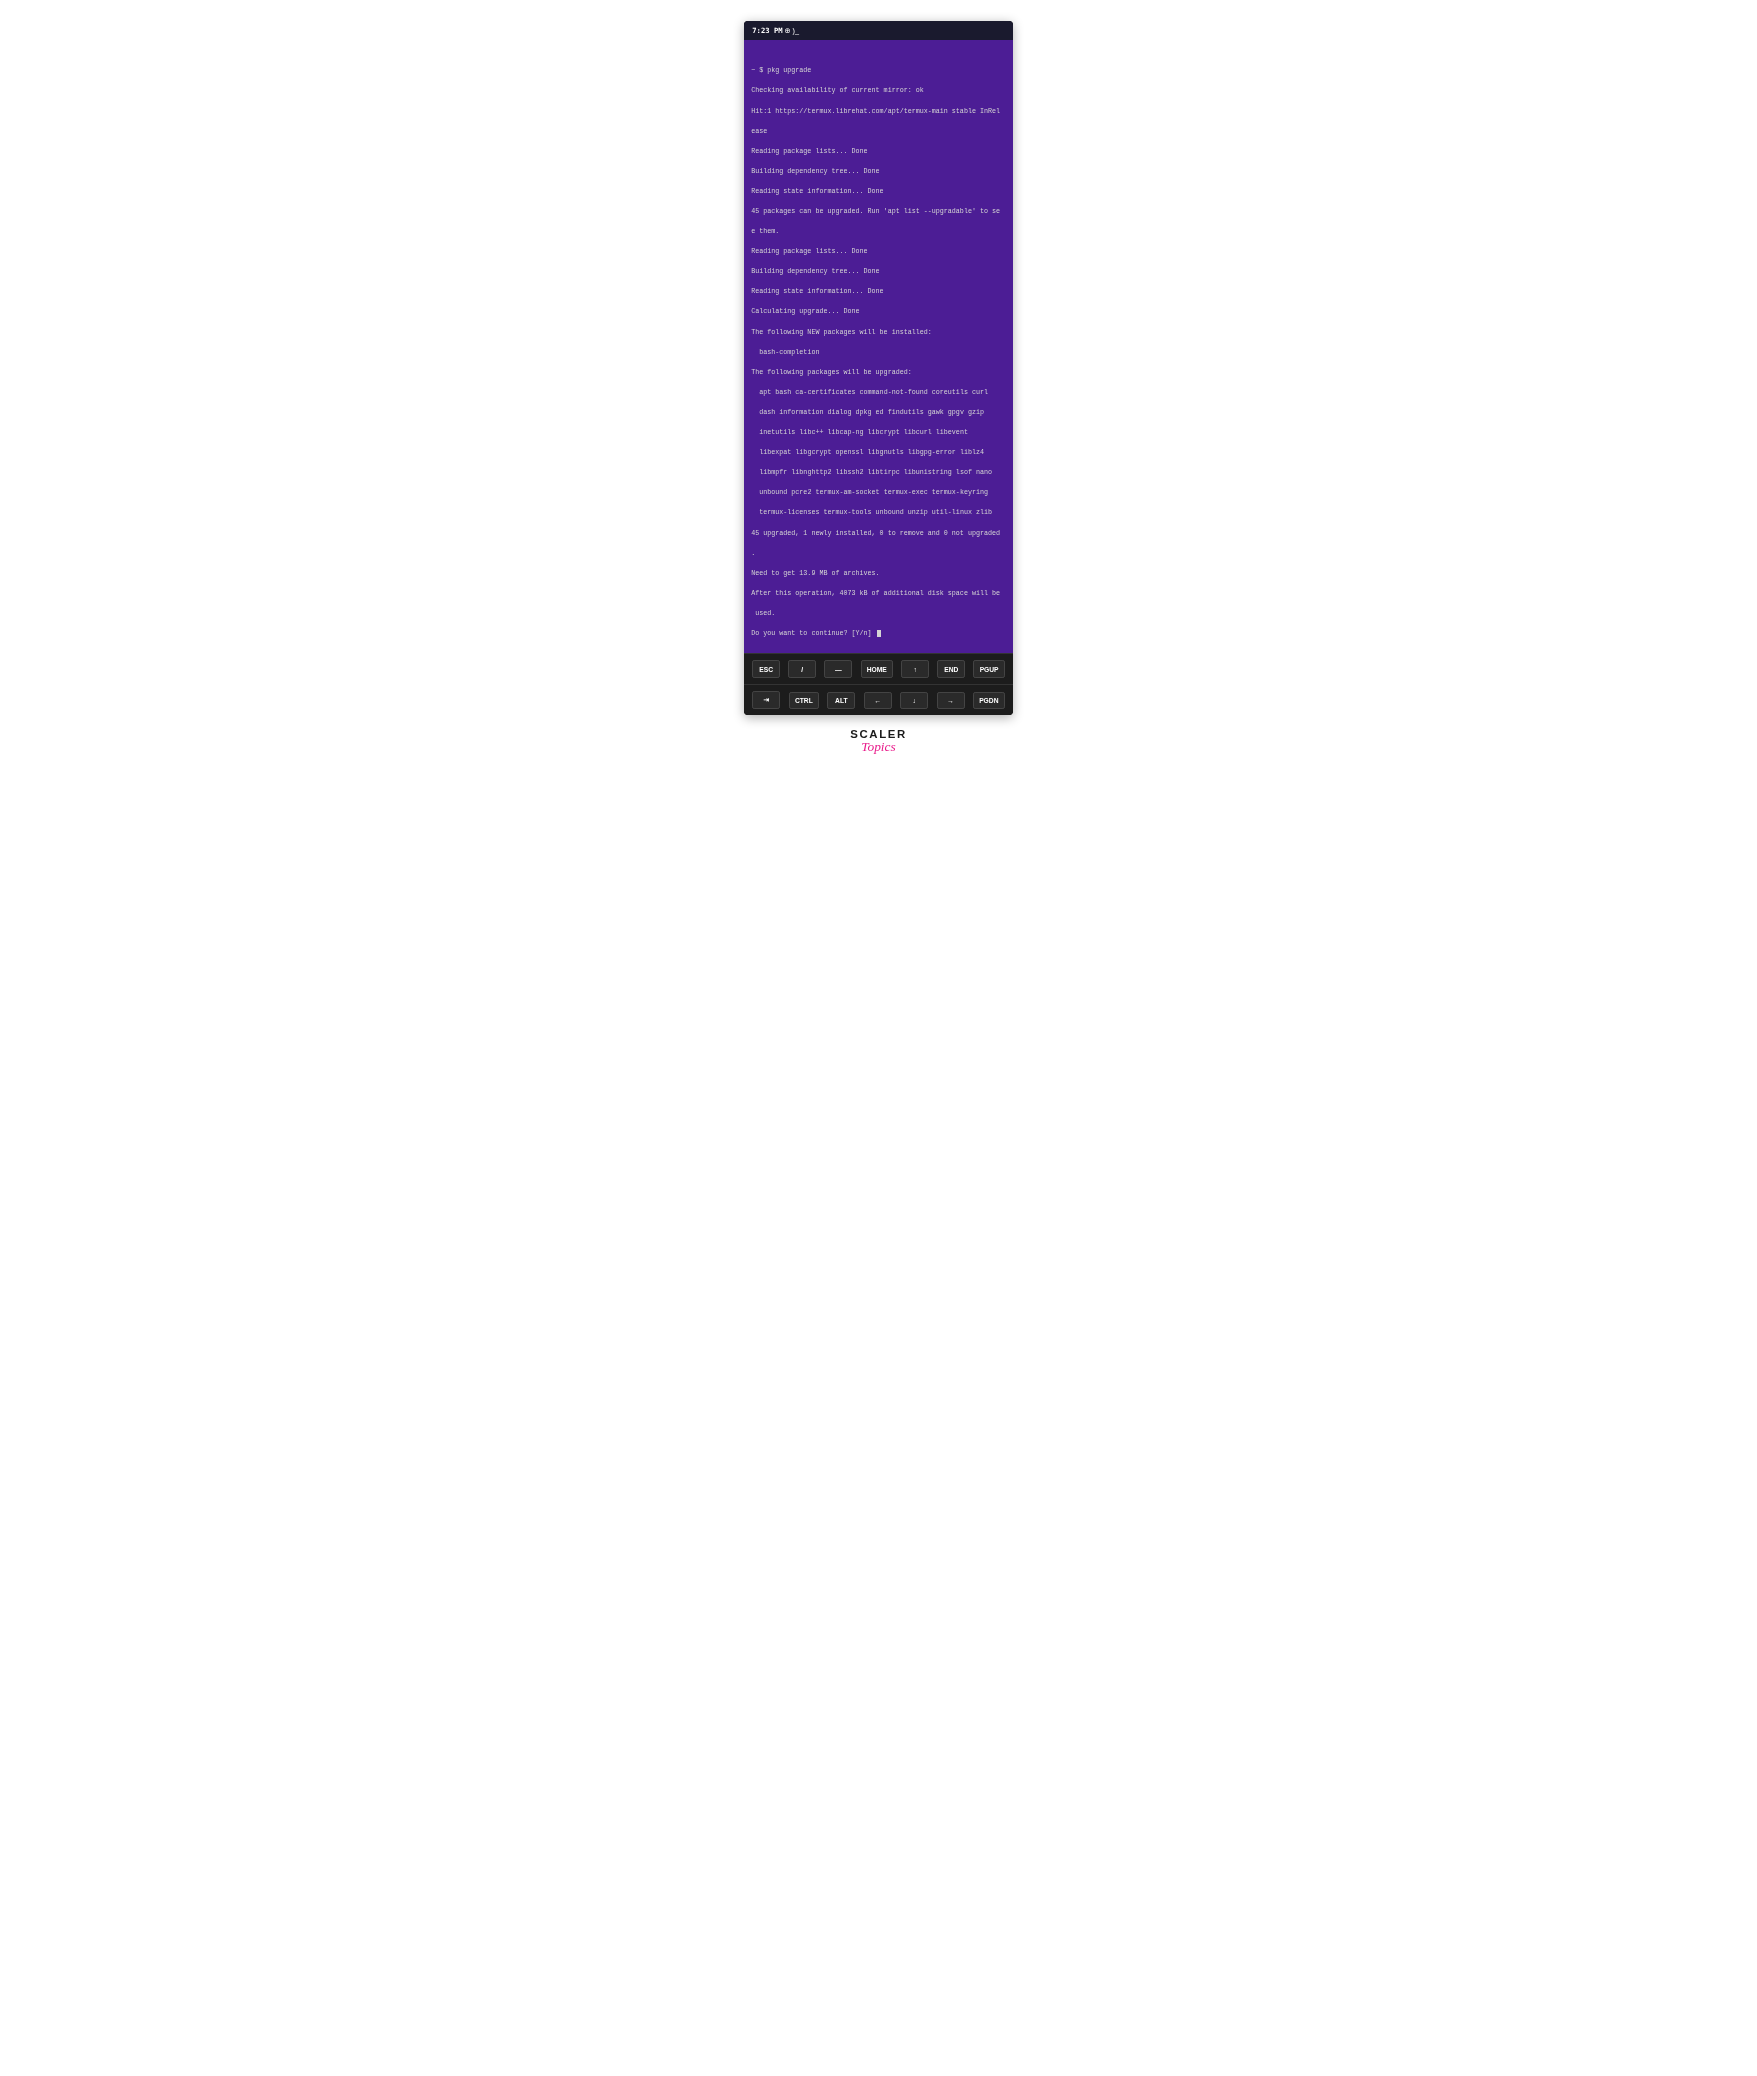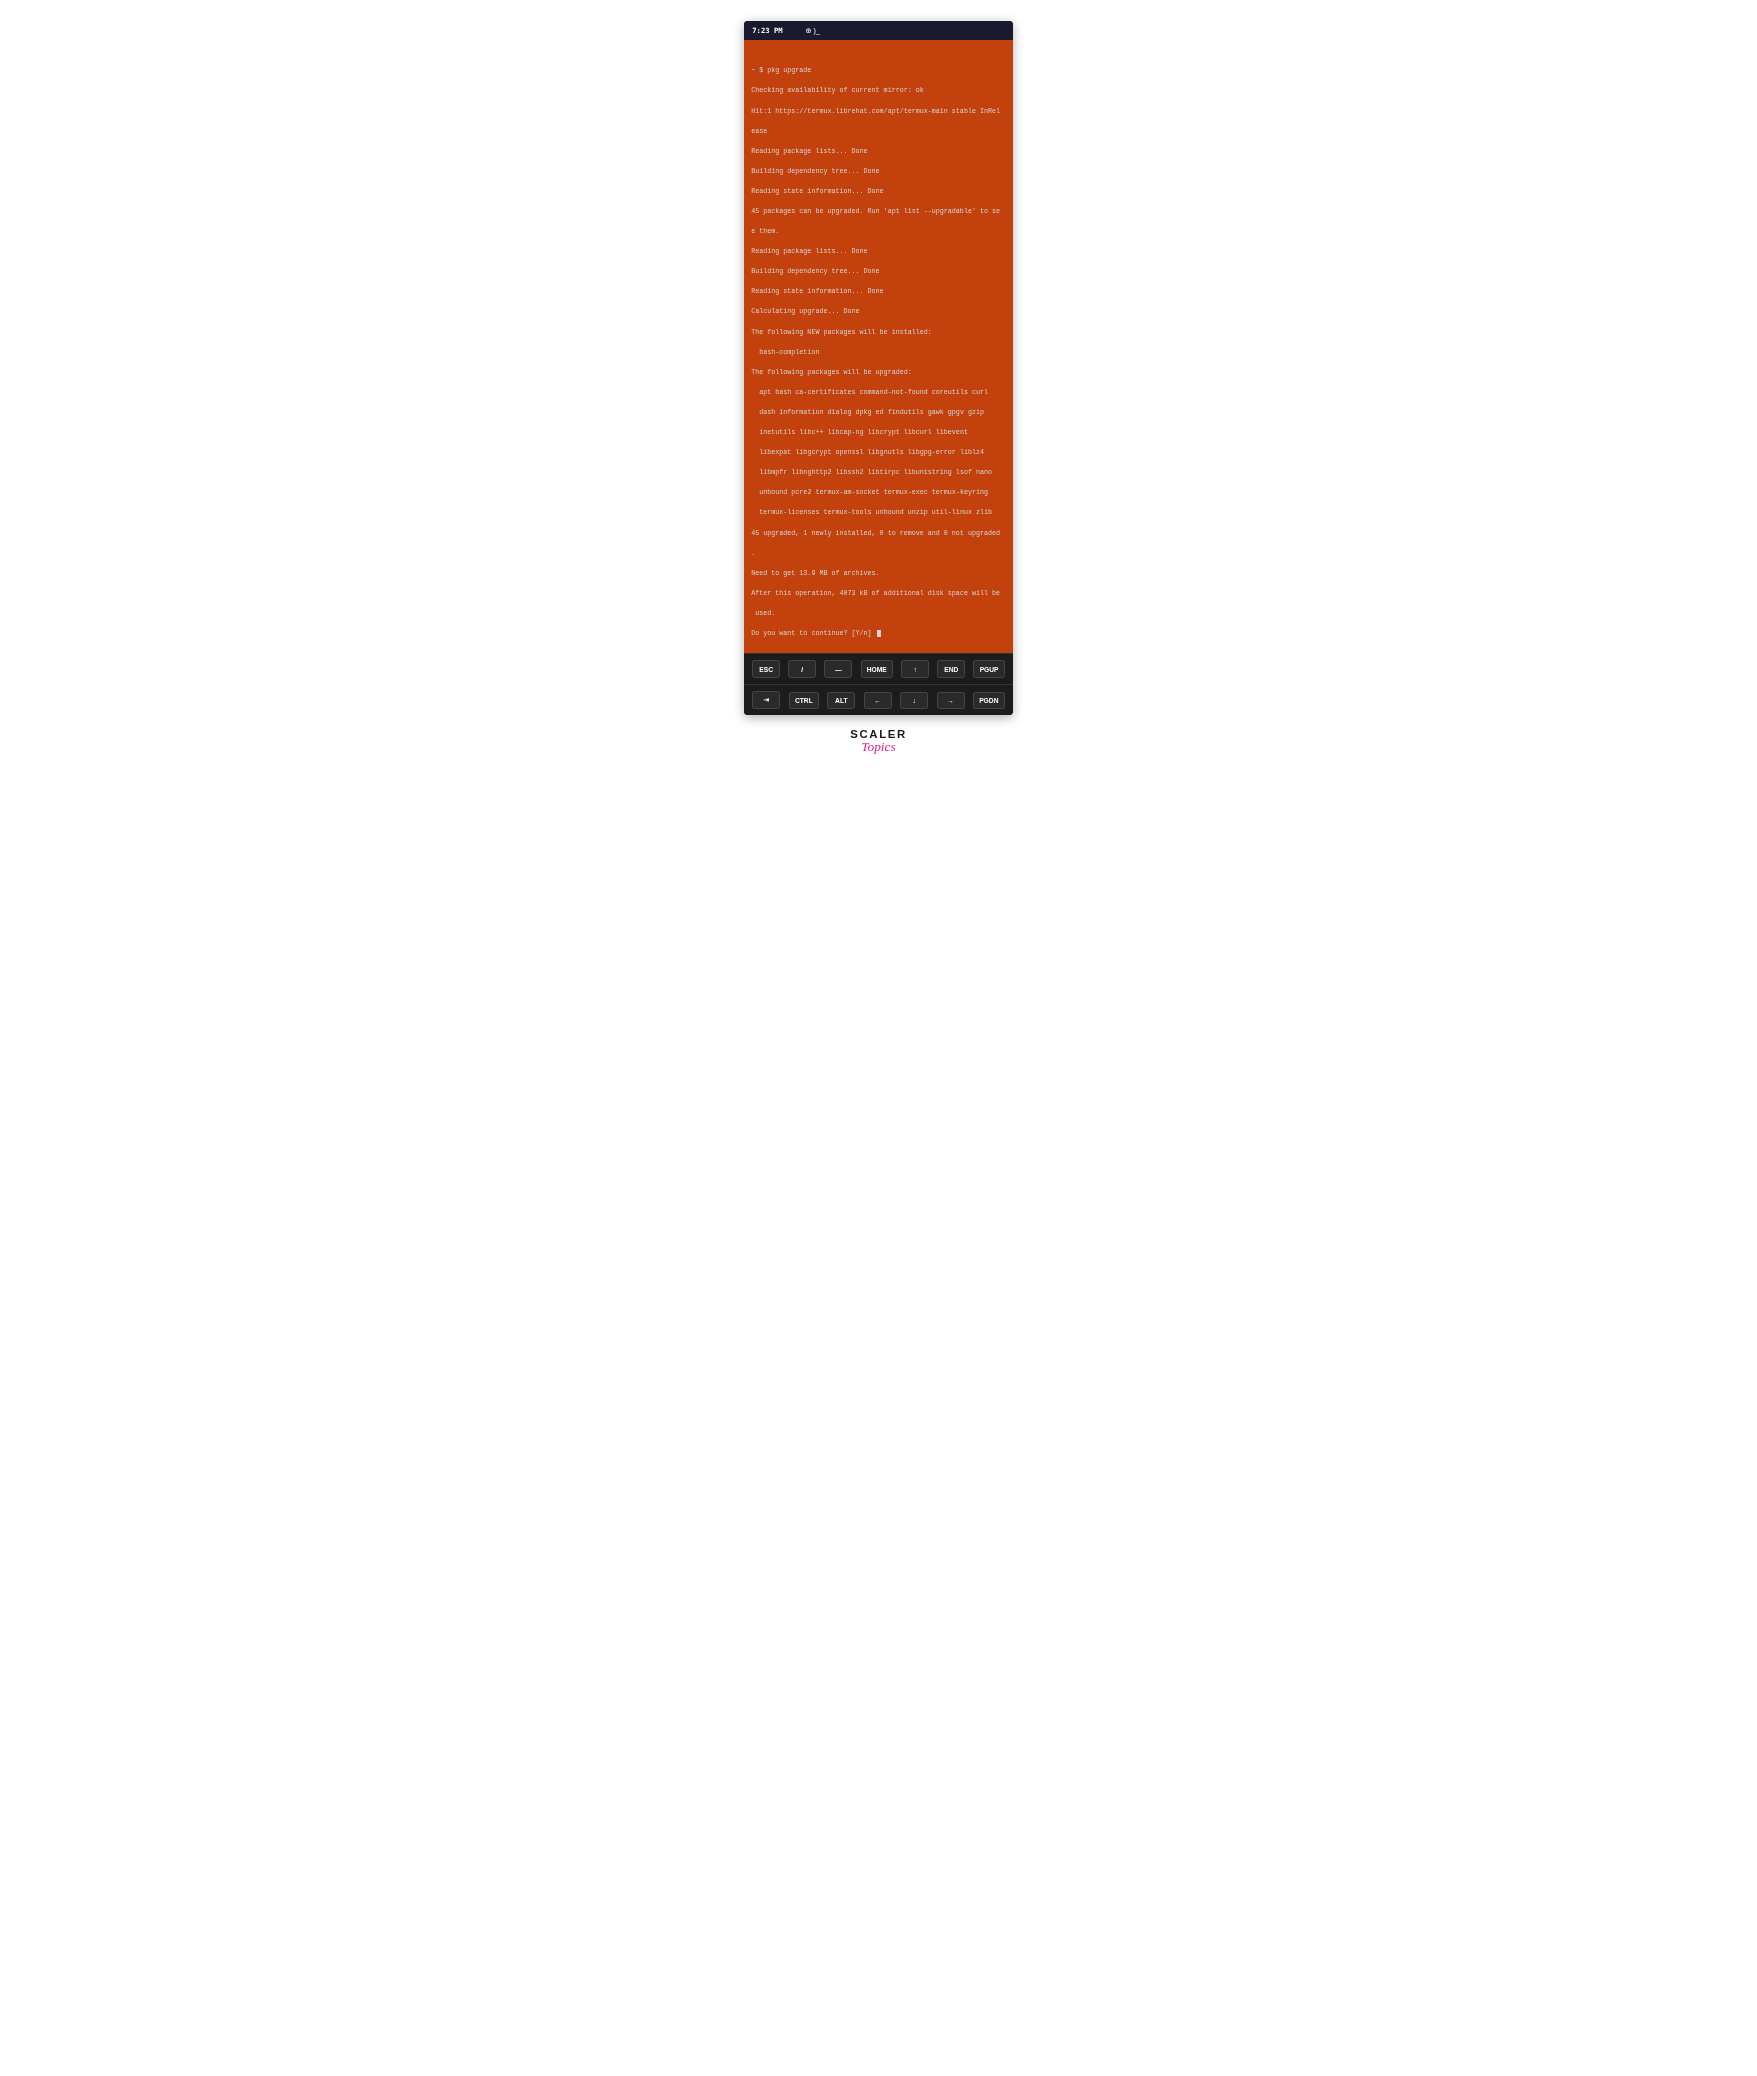--- a/index.html
+++ b/index.html
@@ -25,40 +25,40 @@
       border-radius: 4.1px;
       overflow: hidden;
       box-shadow: 0 2.1px 10.3px rgba(0,0,0,0.3);
     }
 
     .status-bar {
       background: #1a1a2e;
       display: flex;
       align-items: center;
       padding: 5.2px 8.3px;
-      gap: 23px;
+      gap: 2px;
     }
 
     .status-time {
       color: #ffffff;
       font-size: 7.2px;
       font-weight: bold;
       font-family: monospace;
     }
 
     .status-icons {
       display: flex;
       align-items: center;
       gap: 4.1px;
       color: #ffffff;
       font-size: 7.2px;
     }
 
     .terminal-body {
-      background: #c2410c;
+      background: #4c1d95;
       color: #d4d4d4;
       font-family: 'Courier New', Courier, monospace;
       font-size: 6.7px;
       line-height: 1.5;
       padding: 5.2px 7.2px 5.2px 7.2px;
       min-height: 310px;
       white-space: pre-wrap;
       word-break: break-all;
     }
 

